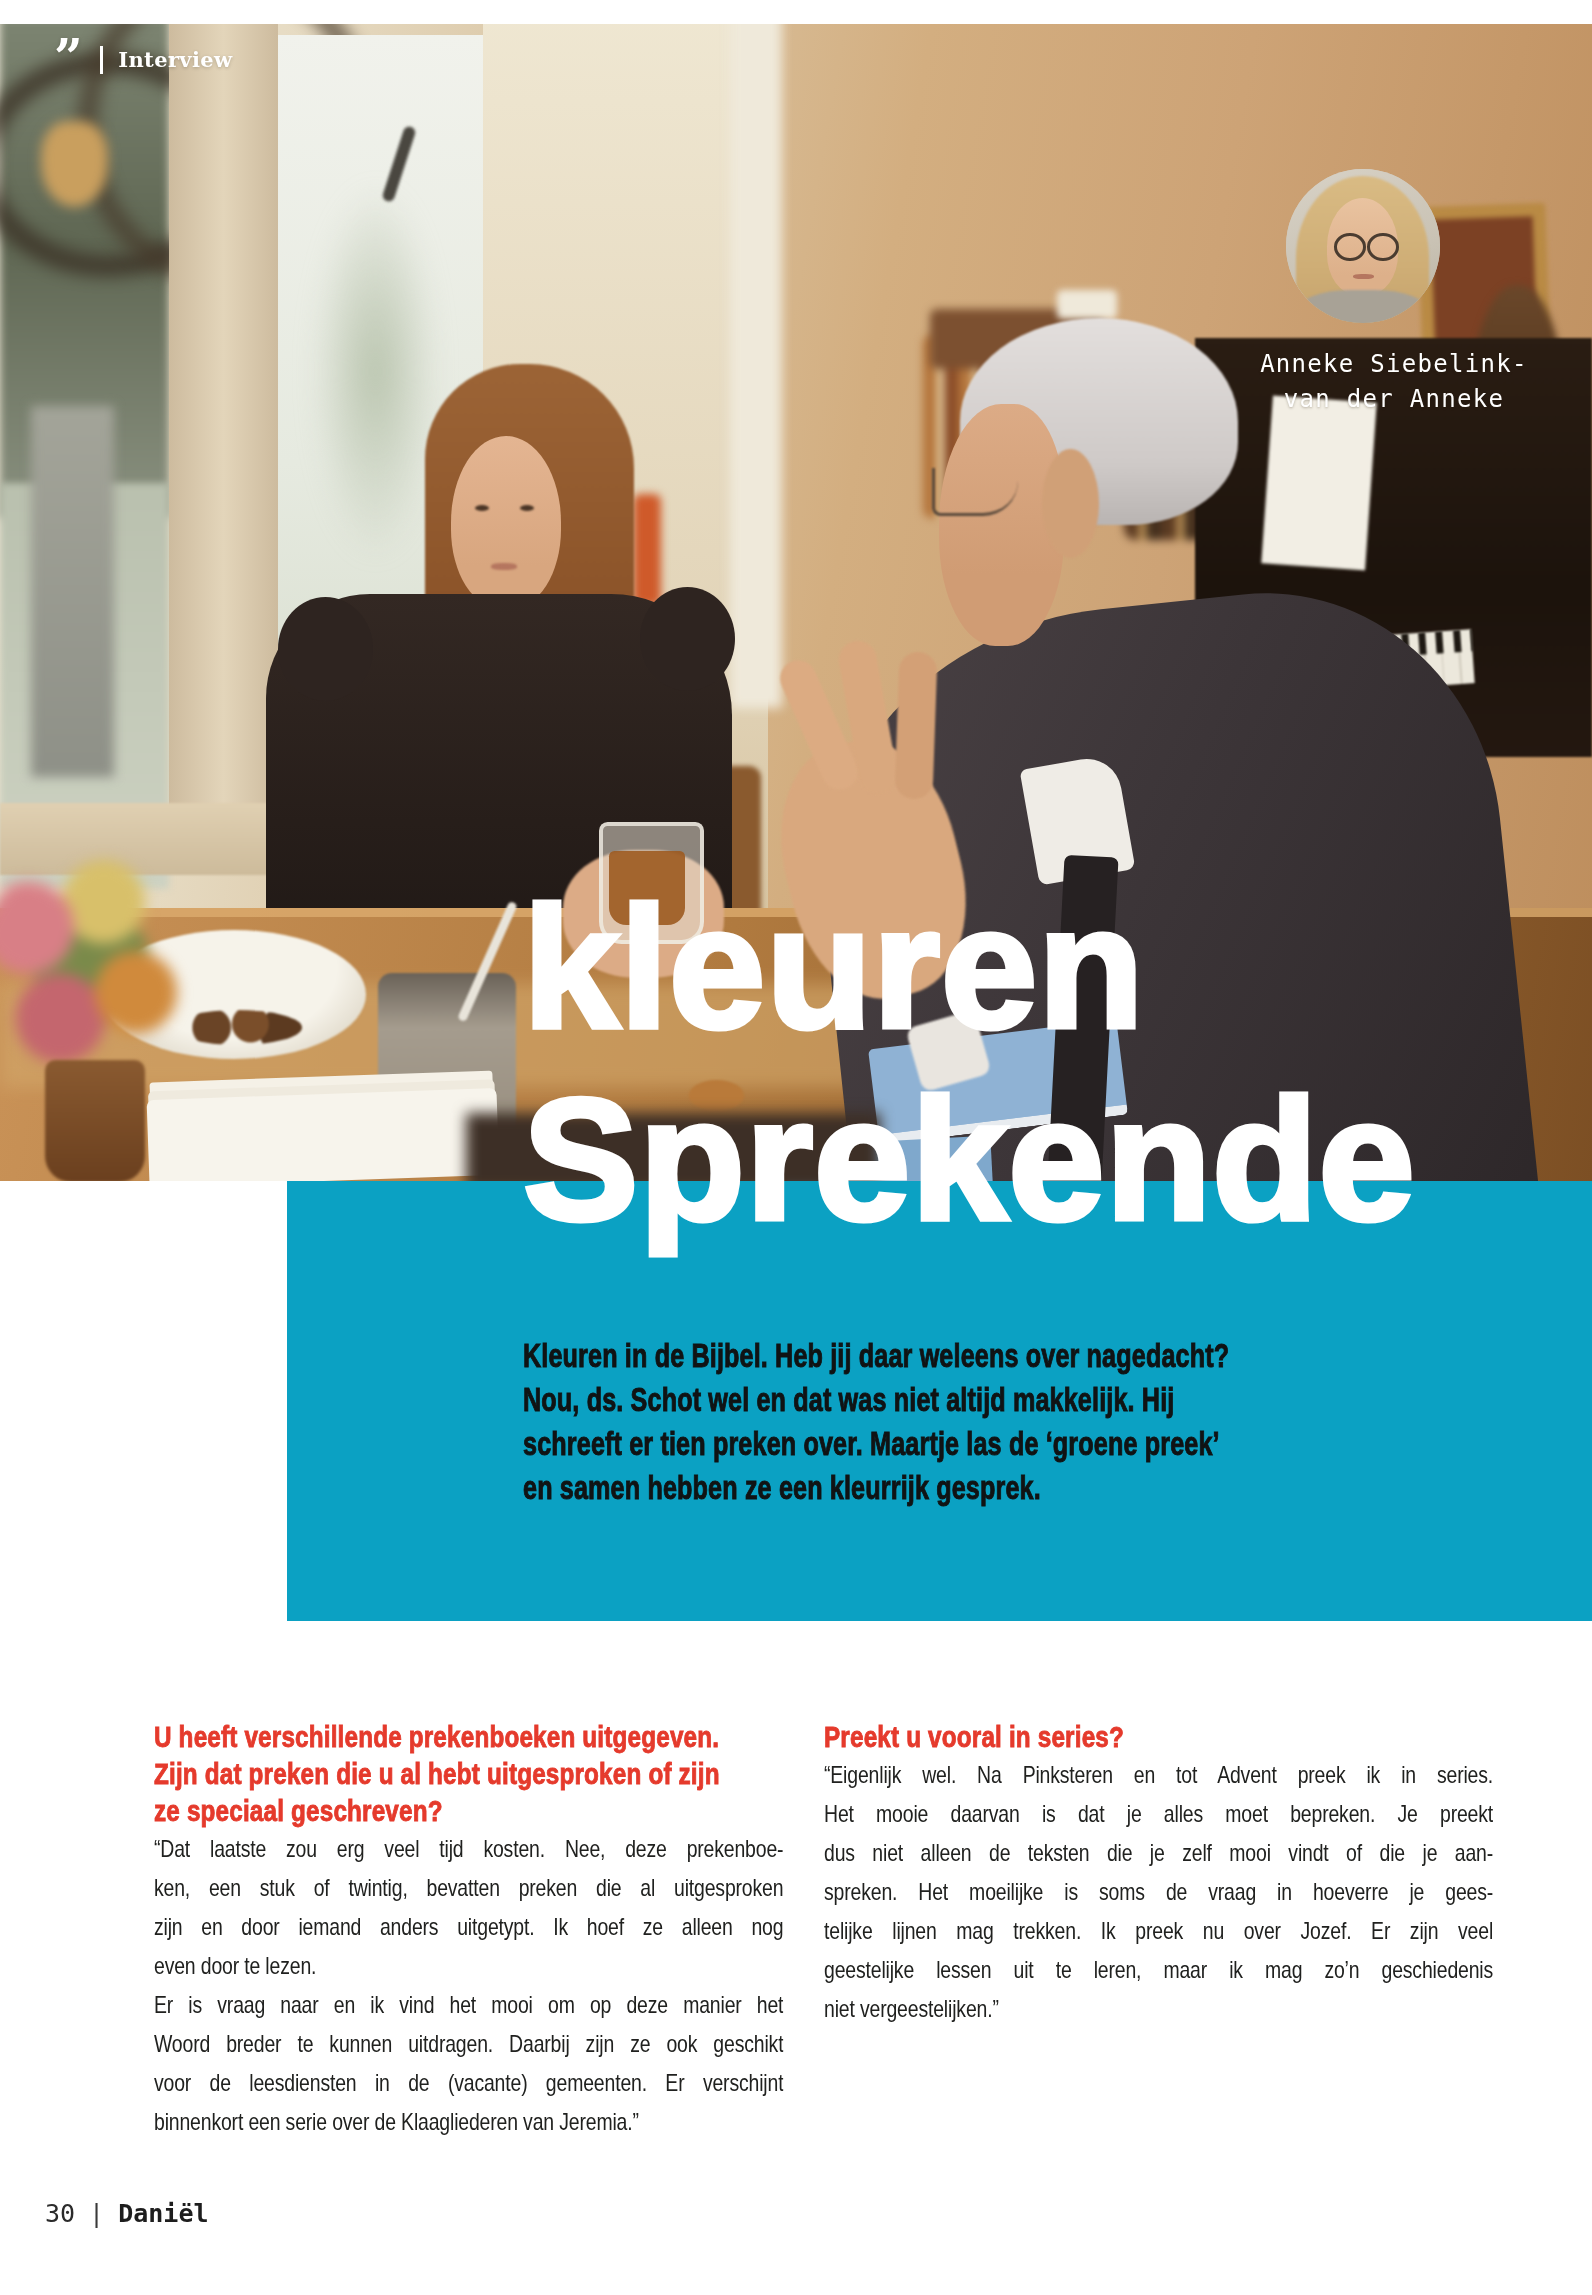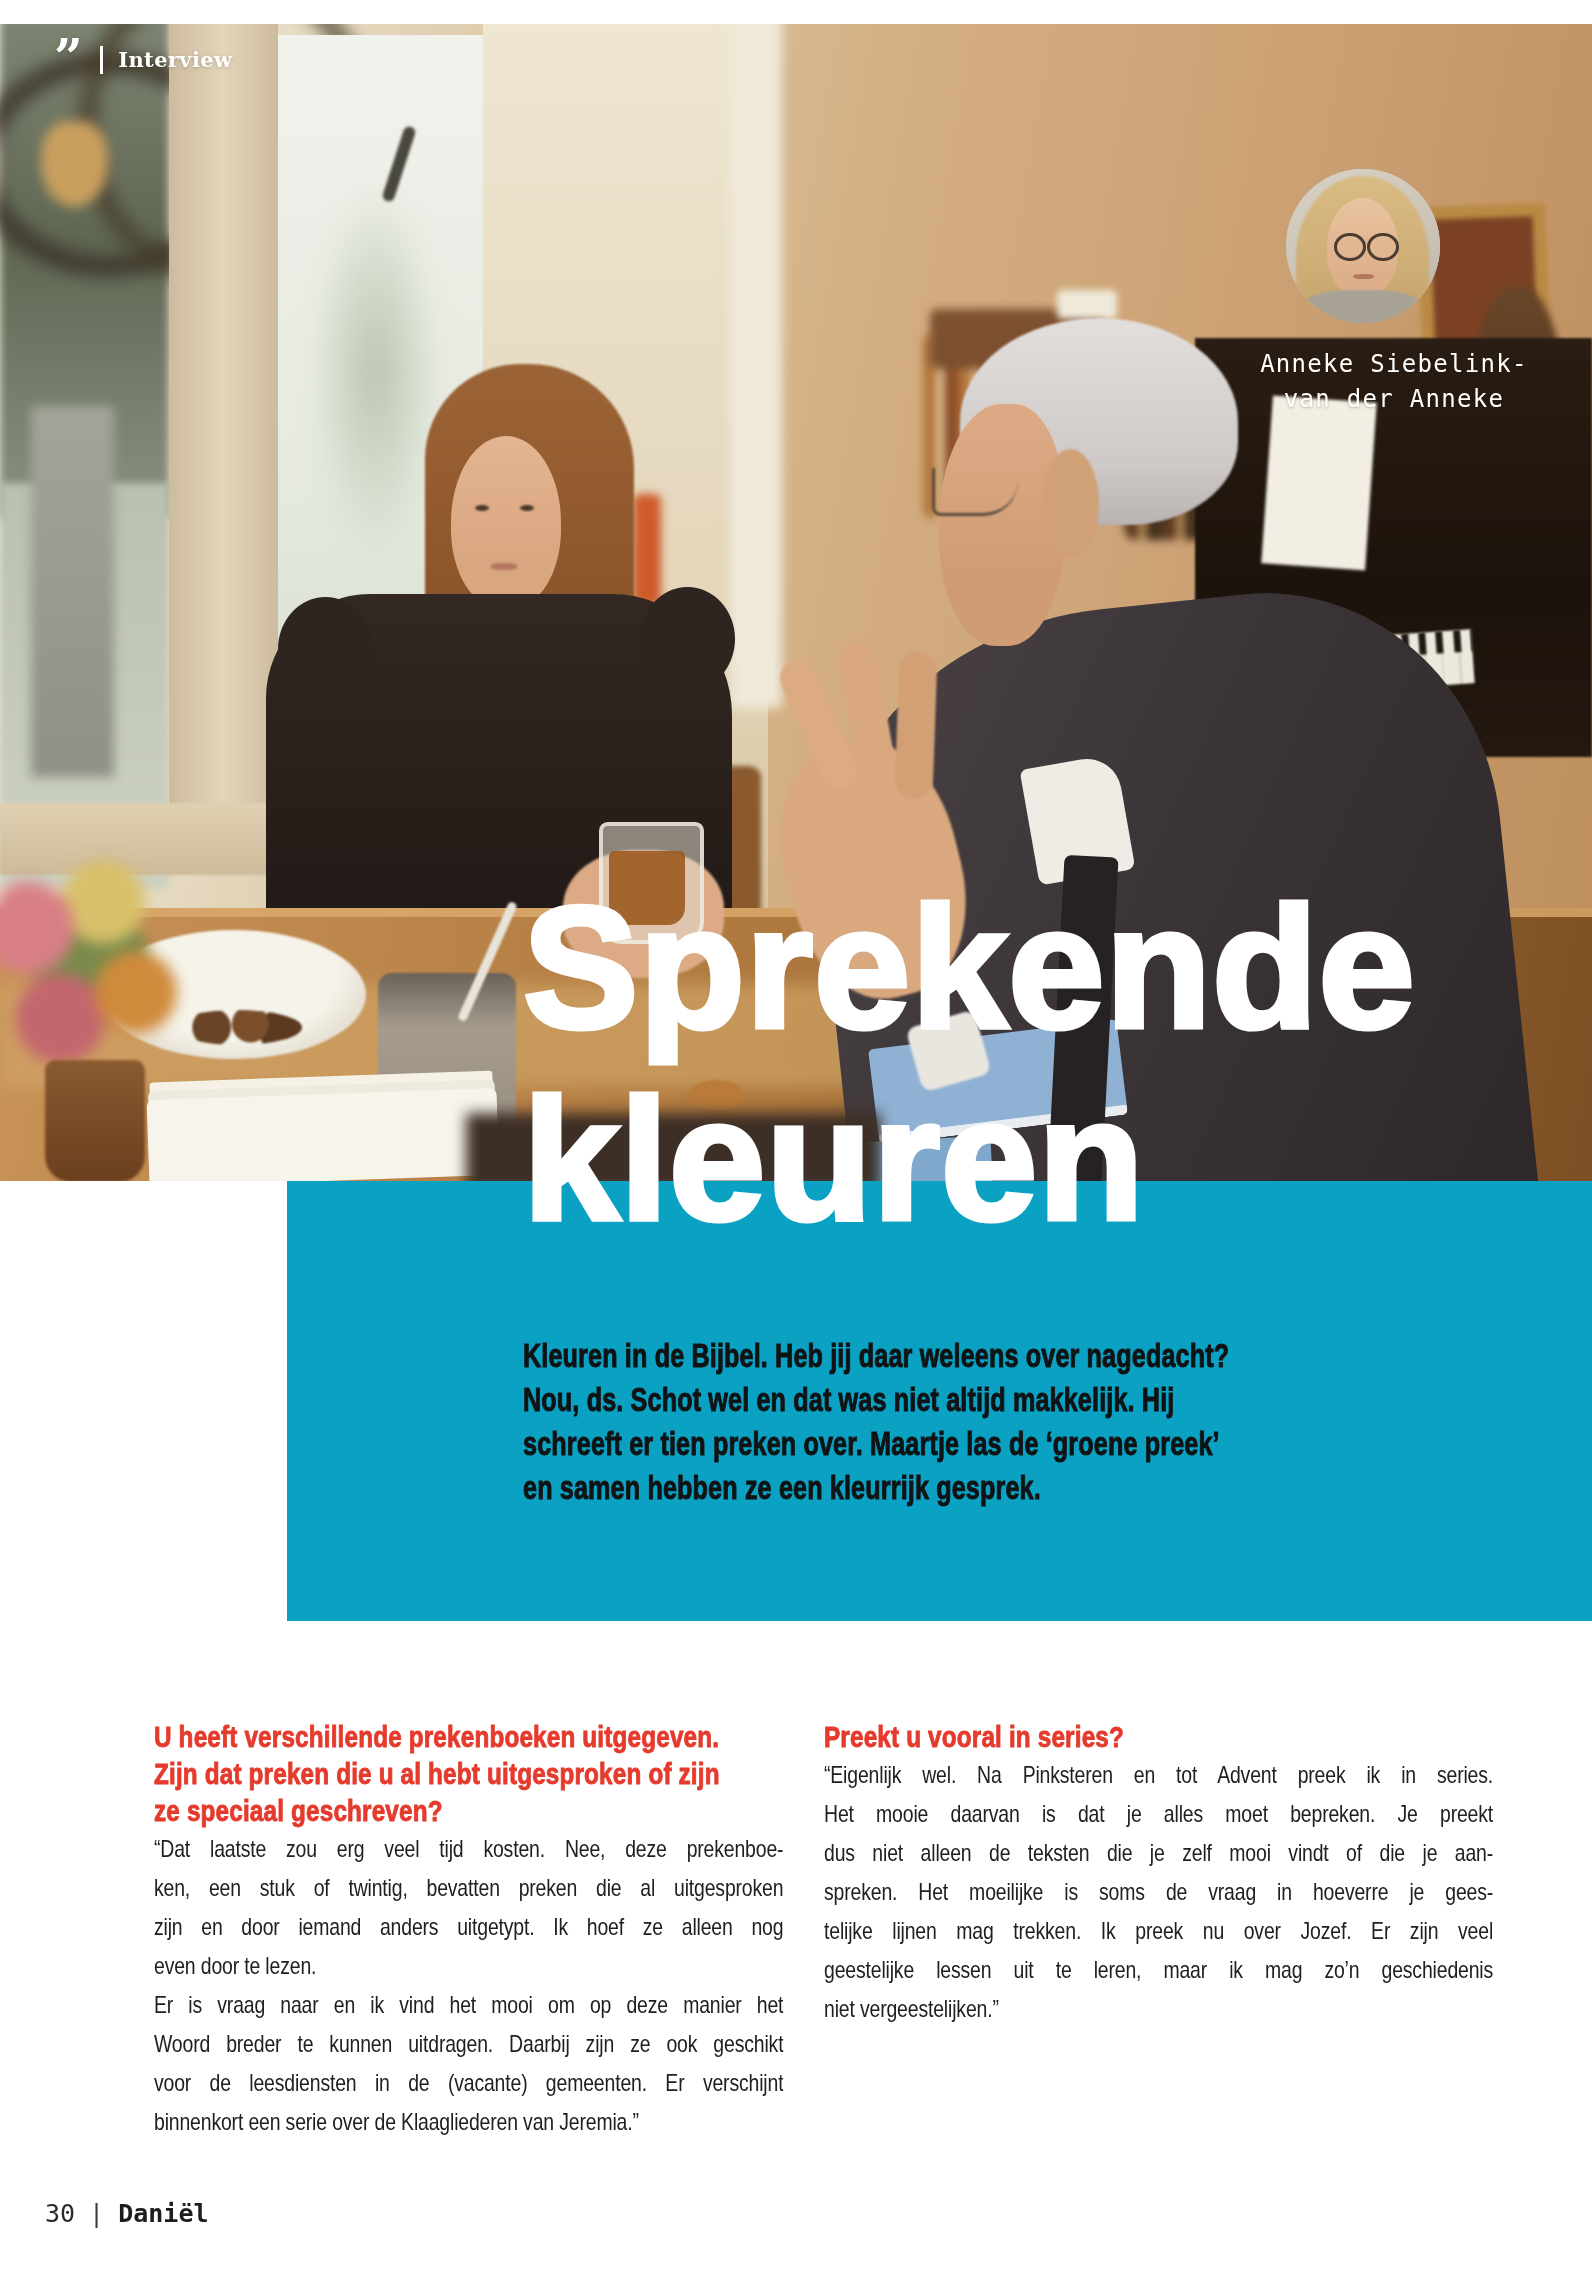--- a/index.html
+++ b/index.html
@@ -268,22 +268,22 @@
     <div class="p-body"></div>
   </div>
   <div class="credit">
     <div>Anneke Siebelink-</div>
     <div>van der Anneke</div>
   </div>
 
   <div class="teal-block"></div>
 
   <div class="title">
+    <div class="title-line">kleuren</div>
     <div class="title-line">Sprekende</div>
-    <div class="title-line">kleuren</div>
   </div>
 
   <div class="intro">
       <div class="intro-line">Kleuren in de Bijbel. Heb jij daar weleens over nagedacht?</div>
       <div class="intro-line">Nou, ds. Schot wel en dat was niet altijd makkelijk. Hij</div>
       <div class="intro-line">schreeft er tien preken over. Maartje las de ‘groene preek’</div>
       <div class="intro-line">en samen hebben ze een kleurrijk gesprek.</div>
     </div>
 
   <div class="col col-left">

